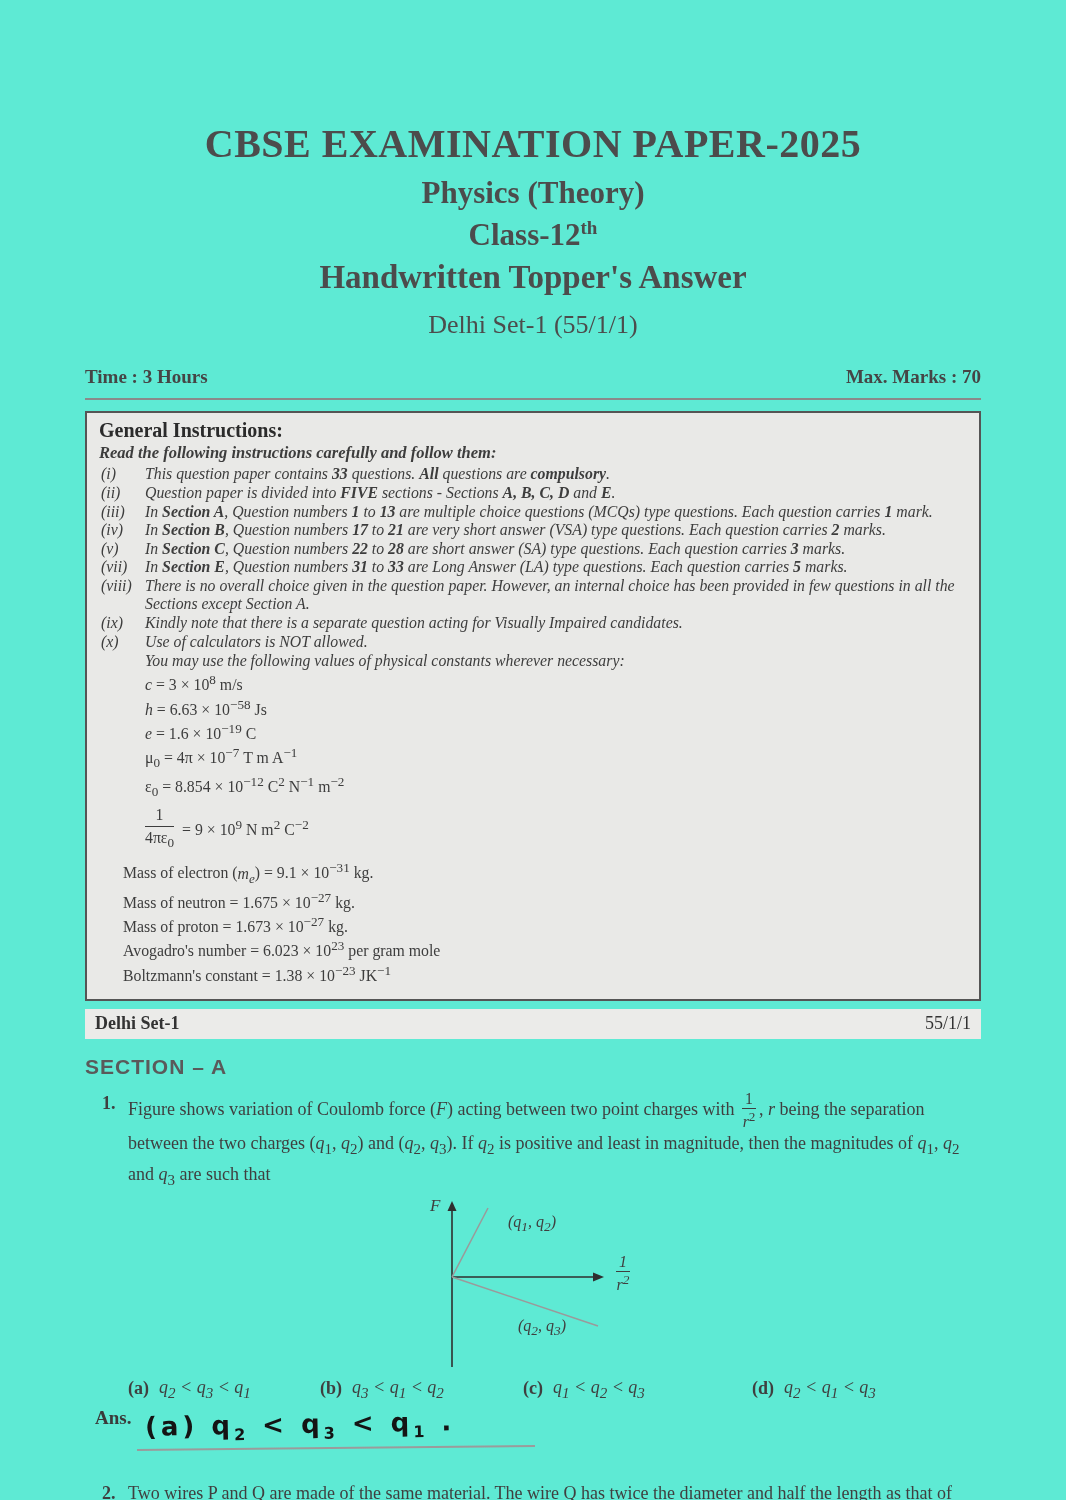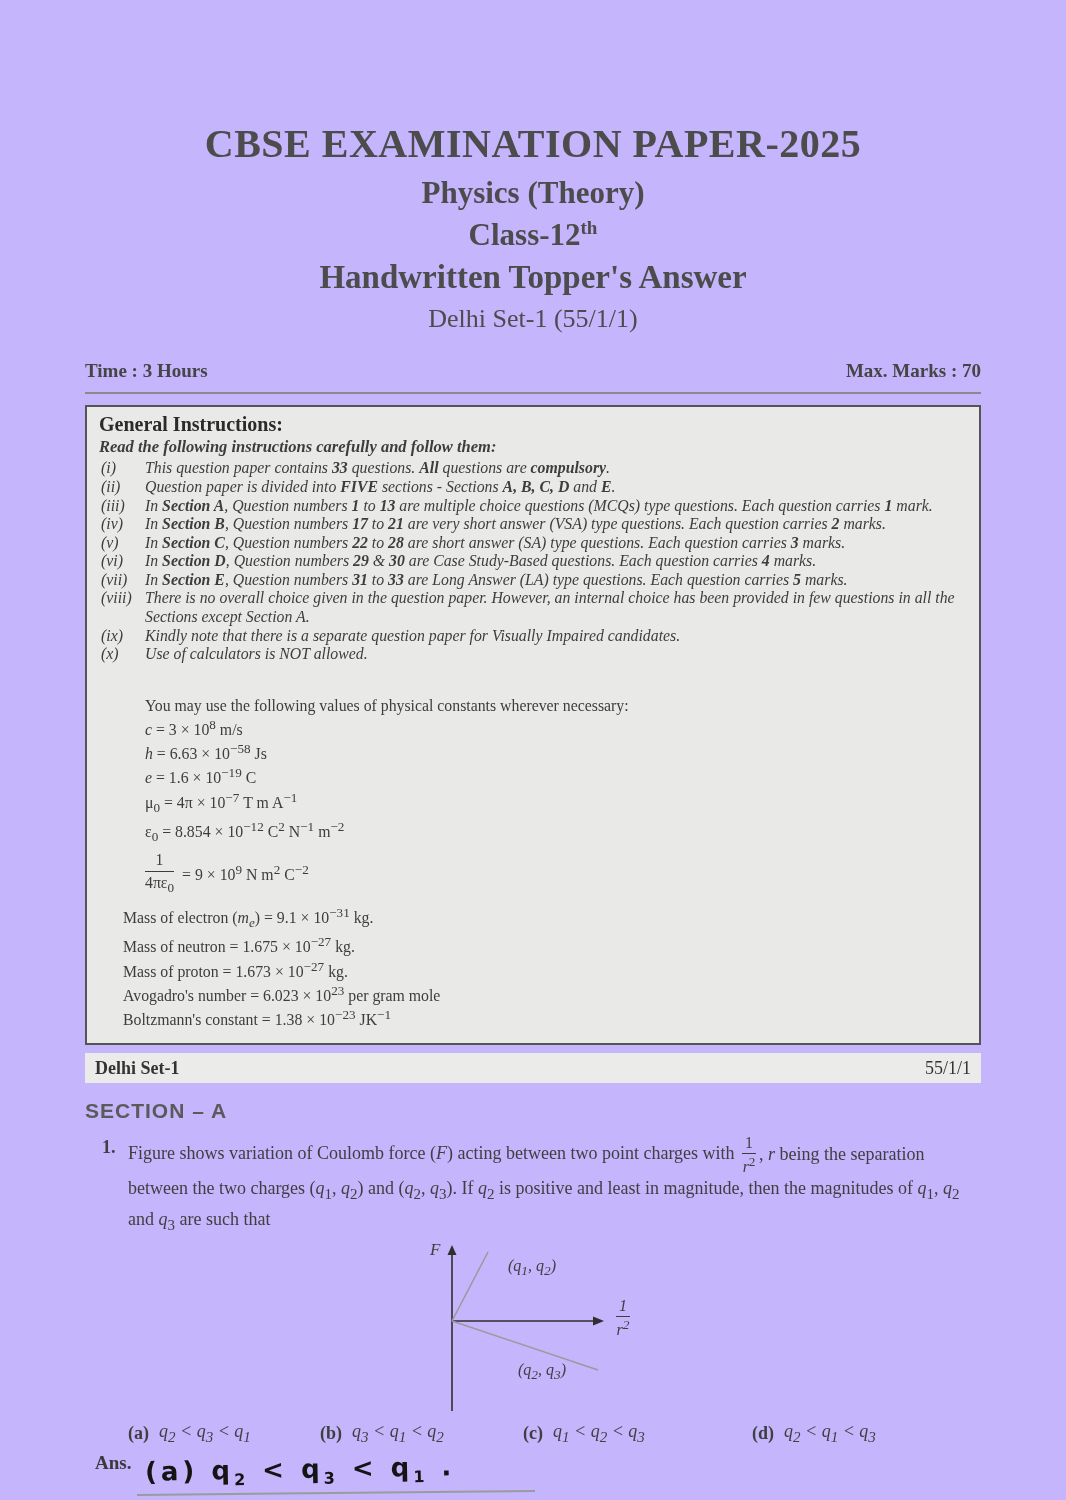--- a/index.html
+++ b/index.html
@@ -1,45 +1,45 @@
 <!DOCTYPE html>
 <html><head>
 <meta charset="utf-8">
 <style>
   * { box-sizing: border-box; }
   html, body { margin: 0; padding: 0; background: #ffffff; }
   .page {
     width: 1066px; height: 1500px; position: relative;
-    background: #c4b5fd; overflow: hidden;
+    background: #5eead4; overflow: hidden;
     font-family: "Liberation Serif", serif; color: #3a3a3a;
   }
   .content { margin: 0 85px; width: 896px; }
 
   
   .title-block { padding-top: 120px; text-align: center; color: #4c4c4c; }
   .t1 { font-size: 40px; font-weight: 700; margin: 0 0 8px; letter-spacing: .5px; }
   .t2 { font-size: 31px; font-weight: 700; margin: 0 0 6px; }
   .t3 { font-size: 31px; font-weight: 700; margin: 0 0 6px; }
   .t3 sup { font-size: 19px; }
-  .t4 { font-size: 33px; font-weight: 700; margin: 2px 0 8px; }
+  .t4 { font-size: 33px; font-weight: 700; margin: 2px 0 14px; }
   .t5 { font-size: 26px; font-weight: 400; margin: 0; }
 
   
   .meta-row { display: flex; justify-content: space-between; margin-top: 26px;
               font-size: 19px; font-weight: 700; color: #454545; }
   .rule { border: none; border-top: 2px solid #8a8a8a; margin: 10px 0 11px; }
 
   
   .gi-box { border: 2px solid #555; background: #e9e9e7; padding: 6px 12px 14px; color: #3d3d3d; }
   .gi-title { font-size: 20px; font-weight: 700; color: #2b2b2b; }
   .gi-sub { font-size: 16.5px; font-weight: 700; font-style: italic; margin: 1px 0 2px; }
   .gi-item { display: flex; font-style: italic; font-size: 15.8px; line-height: 18.6px; }
   .gi-label { width: 46px; flex: none; padding-left: 2px; }
   .gi-text { flex: 1; }
-  .gi-intro { font-size: 15.8px; line-height: 19px; padding-left: 46px; margin-top: 32px; }
+  .gi-intro { font-style: italic; font-size: 15.8px; line-height: 19px; padding-left: 46px; }
   .const-line { font-size: 15.8px; line-height: 19px; padding-left: 46px; font-family: Liberation Serif, serif; }
   .coulomb-line { display: flex; align-items: center; padding-left: 46px; margin: 4px 0 6px; font-size: 15.8px; }
   .bigfrac { display: inline-flex; flex-direction: column; text-align: center; line-height: 1.15; }
   .bigfrac .num { border-bottom: 1px solid #3d3d3d; padding: 0 8px 2px; }
   .bigfrac .den { padding-top: 2px; }
   .coulomb-rhs { margin-left: 8px; }
   .mass-line { font-size: 15.8px; line-height: 19px; padding-left: 24px; }
   .mass-block { margin-top: 8px; }
 
   
@@ -130,34 +130,30 @@
       </div>
       <div class="gi-item">
         <span class="gi-label">(iv)</span>
         <span class="gi-text">In <b>Section B</b>, Question numbers <b>17</b> to <b>21</b> are very short answer (VSA) type questions. Each question carries <b>2</b> marks.</span>
       </div>
       <div class="gi-item">
         <span class="gi-label">(v)</span>
         <span class="gi-text">In <b>Section C</b>, Question numbers <b>22</b> to <b>28</b> are short answer (SA) type questions. Each question carries <b>3</b> marks.</span>
       </div>
       <div class="gi-item">
-        <span class="gi-label">(vi)</span>
-        <span class="gi-text">In <b>Section D</b>, Question numbers <b>29</b> &amp; <b>30</b> are Case Study-Based questions. Each question carries <b>4</b> marks.</span>
-      </div>
-      <div class="gi-item">
         <span class="gi-label">(vii)</span>
         <span class="gi-text">In <b>Section E</b>, Question numbers <b>31</b> to <b>33</b> are Long Answer (LA) type questions. Each question carries <b>5</b> marks.</span>
       </div>
       <div class="gi-item">
         <span class="gi-label">(viii)</span>
         <span class="gi-text">There is no overall choice given in the question paper. However, an internal choice has been provided in few questions in all the Sections except Section A.</span>
       </div>
       <div class="gi-item">
         <span class="gi-label">(ix)</span>
-        <span class="gi-text">Kindly note that there is a separate question paper for Visually Impaired candidates.</span>
+        <span class="gi-text">Kindly note that there is a separate question acting for Visually Impaired candidates.</span>
       </div>
       <div class="gi-item">
         <span class="gi-label">(x)</span>
         <span class="gi-text">Use of calculators is NOT allowed.</span>
       </div>
 
       <div class="gi-intro">You may use the following values of physical constants wherever necessary:</div>
       <div class="const-line"><i>c</i> = 3 × 10<sup>8</sup> m/s</div>
       <div class="const-line"><i>h</i> = 6.63 × 10<sup>−58</sup> Js</div>
       <div class="const-line"><i>e</i> = 1.6 × 10<sup>−19</sup> C</div>

